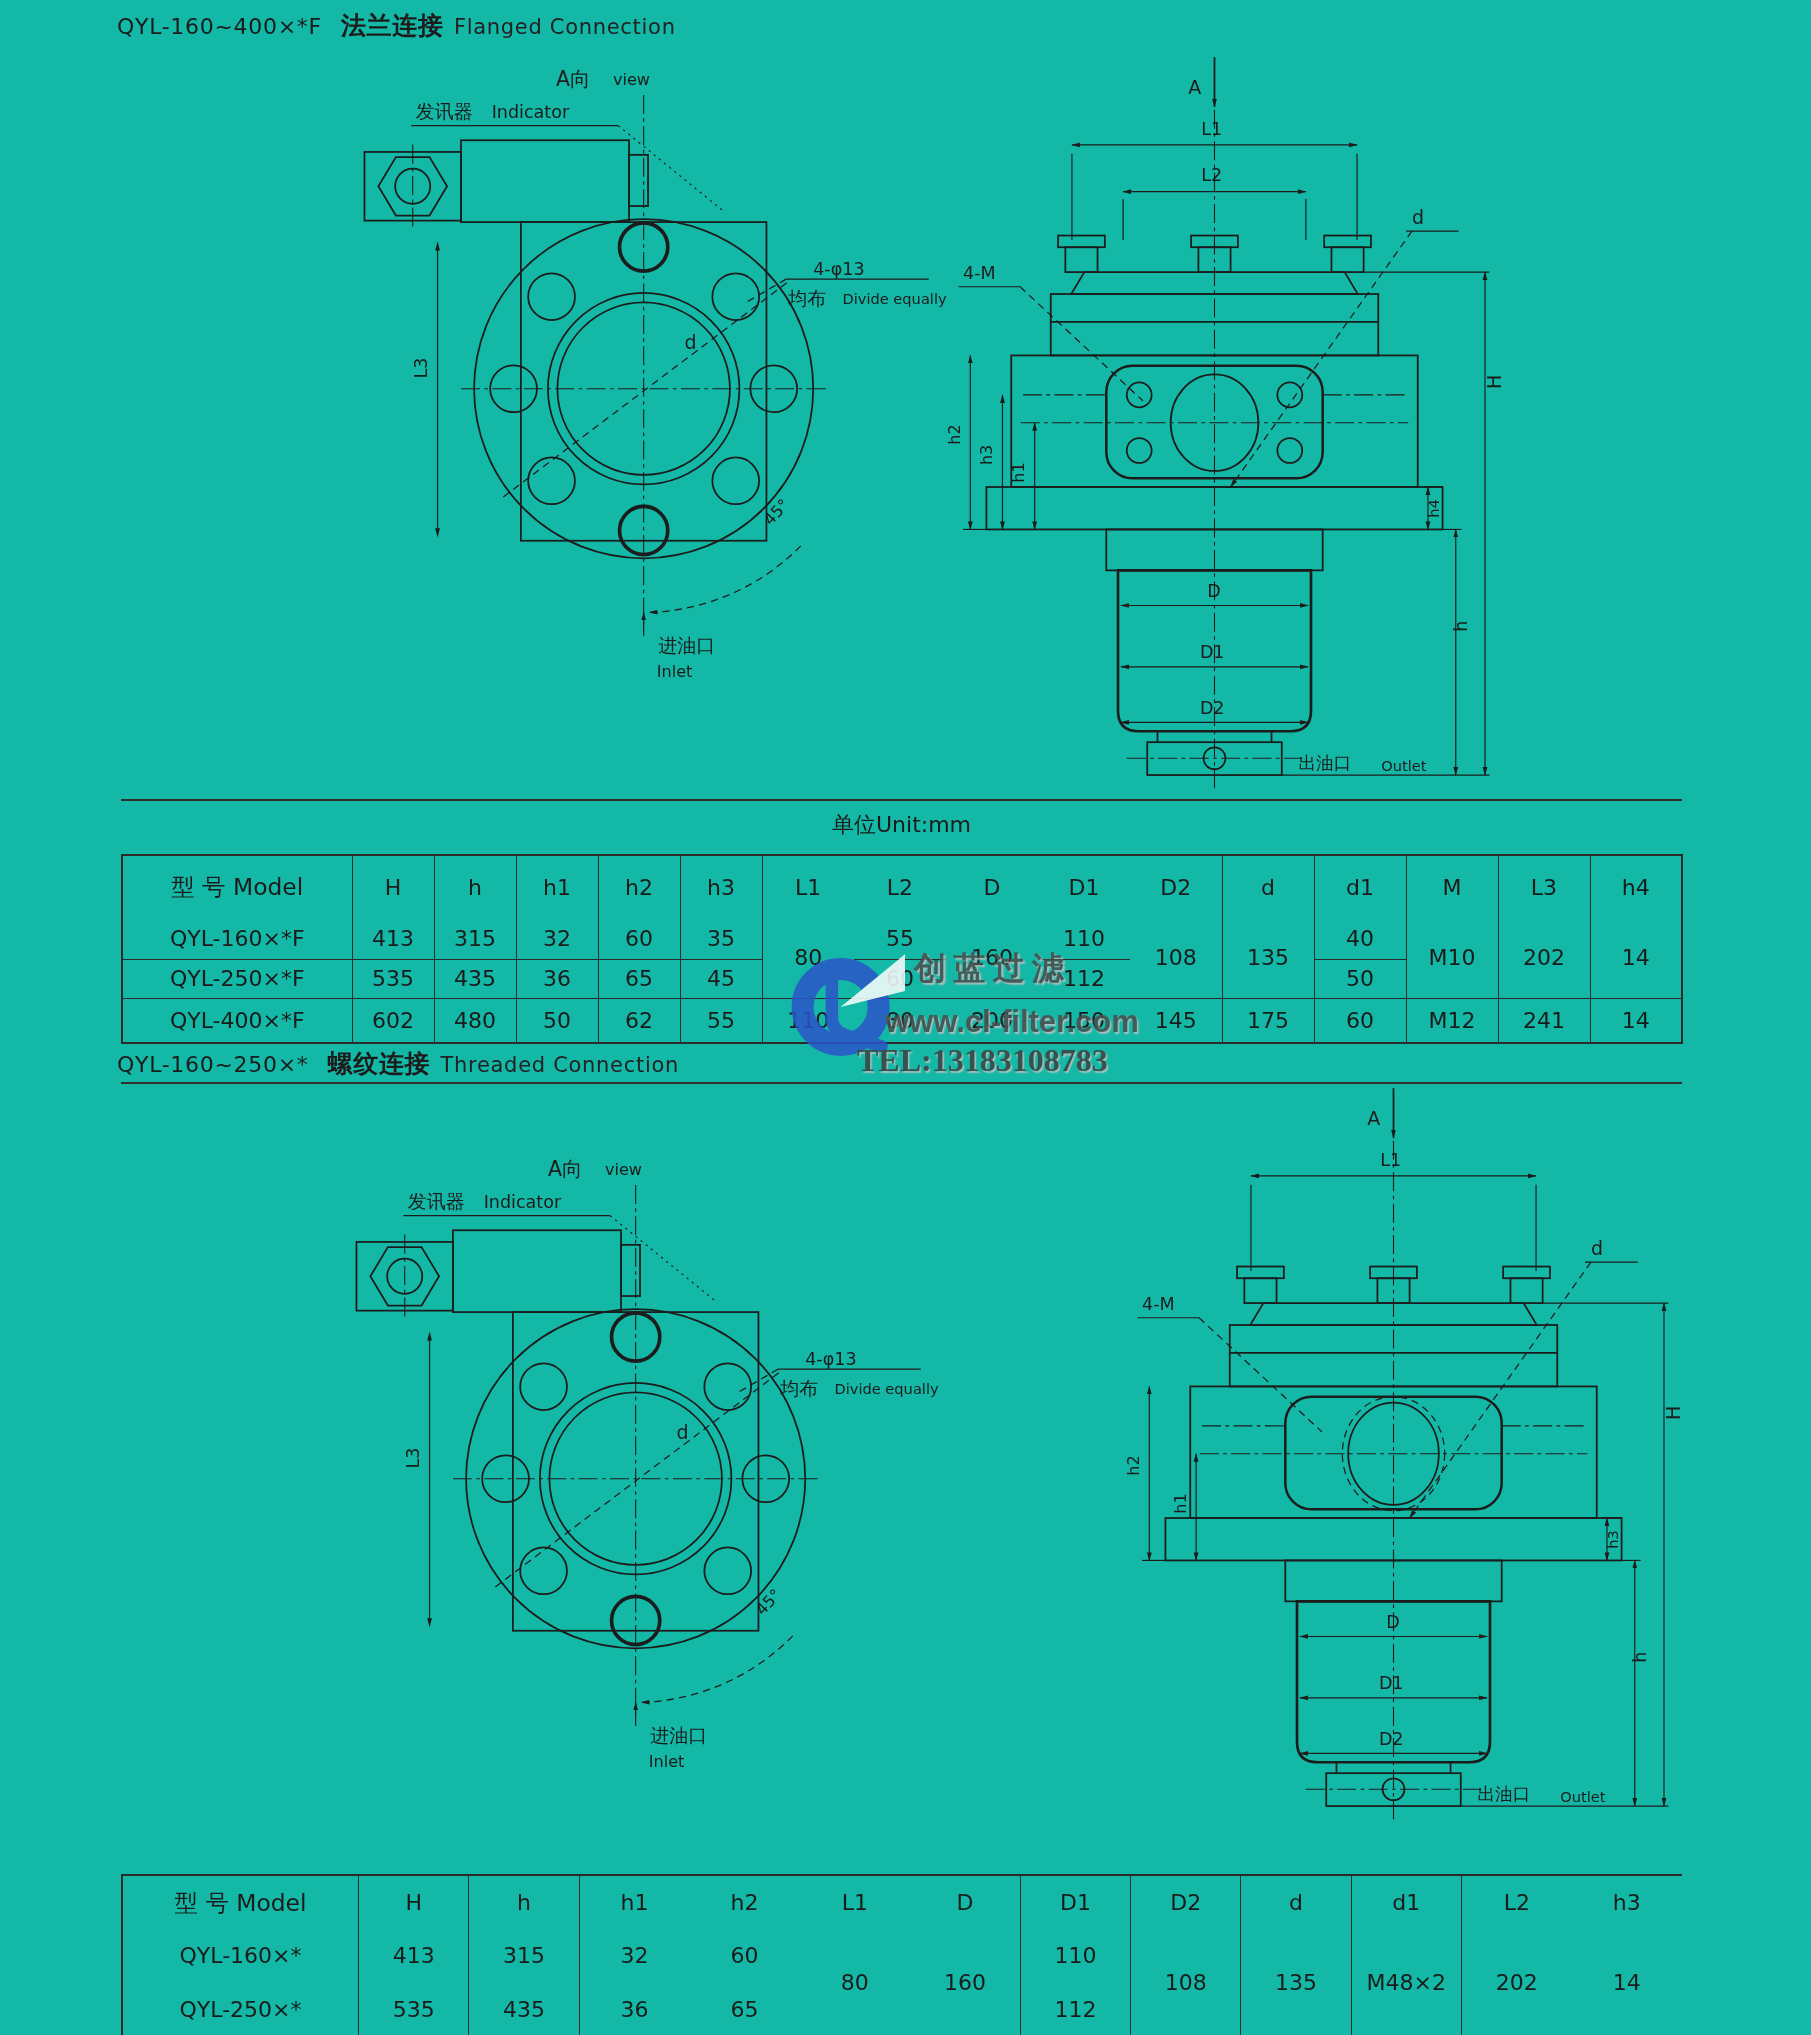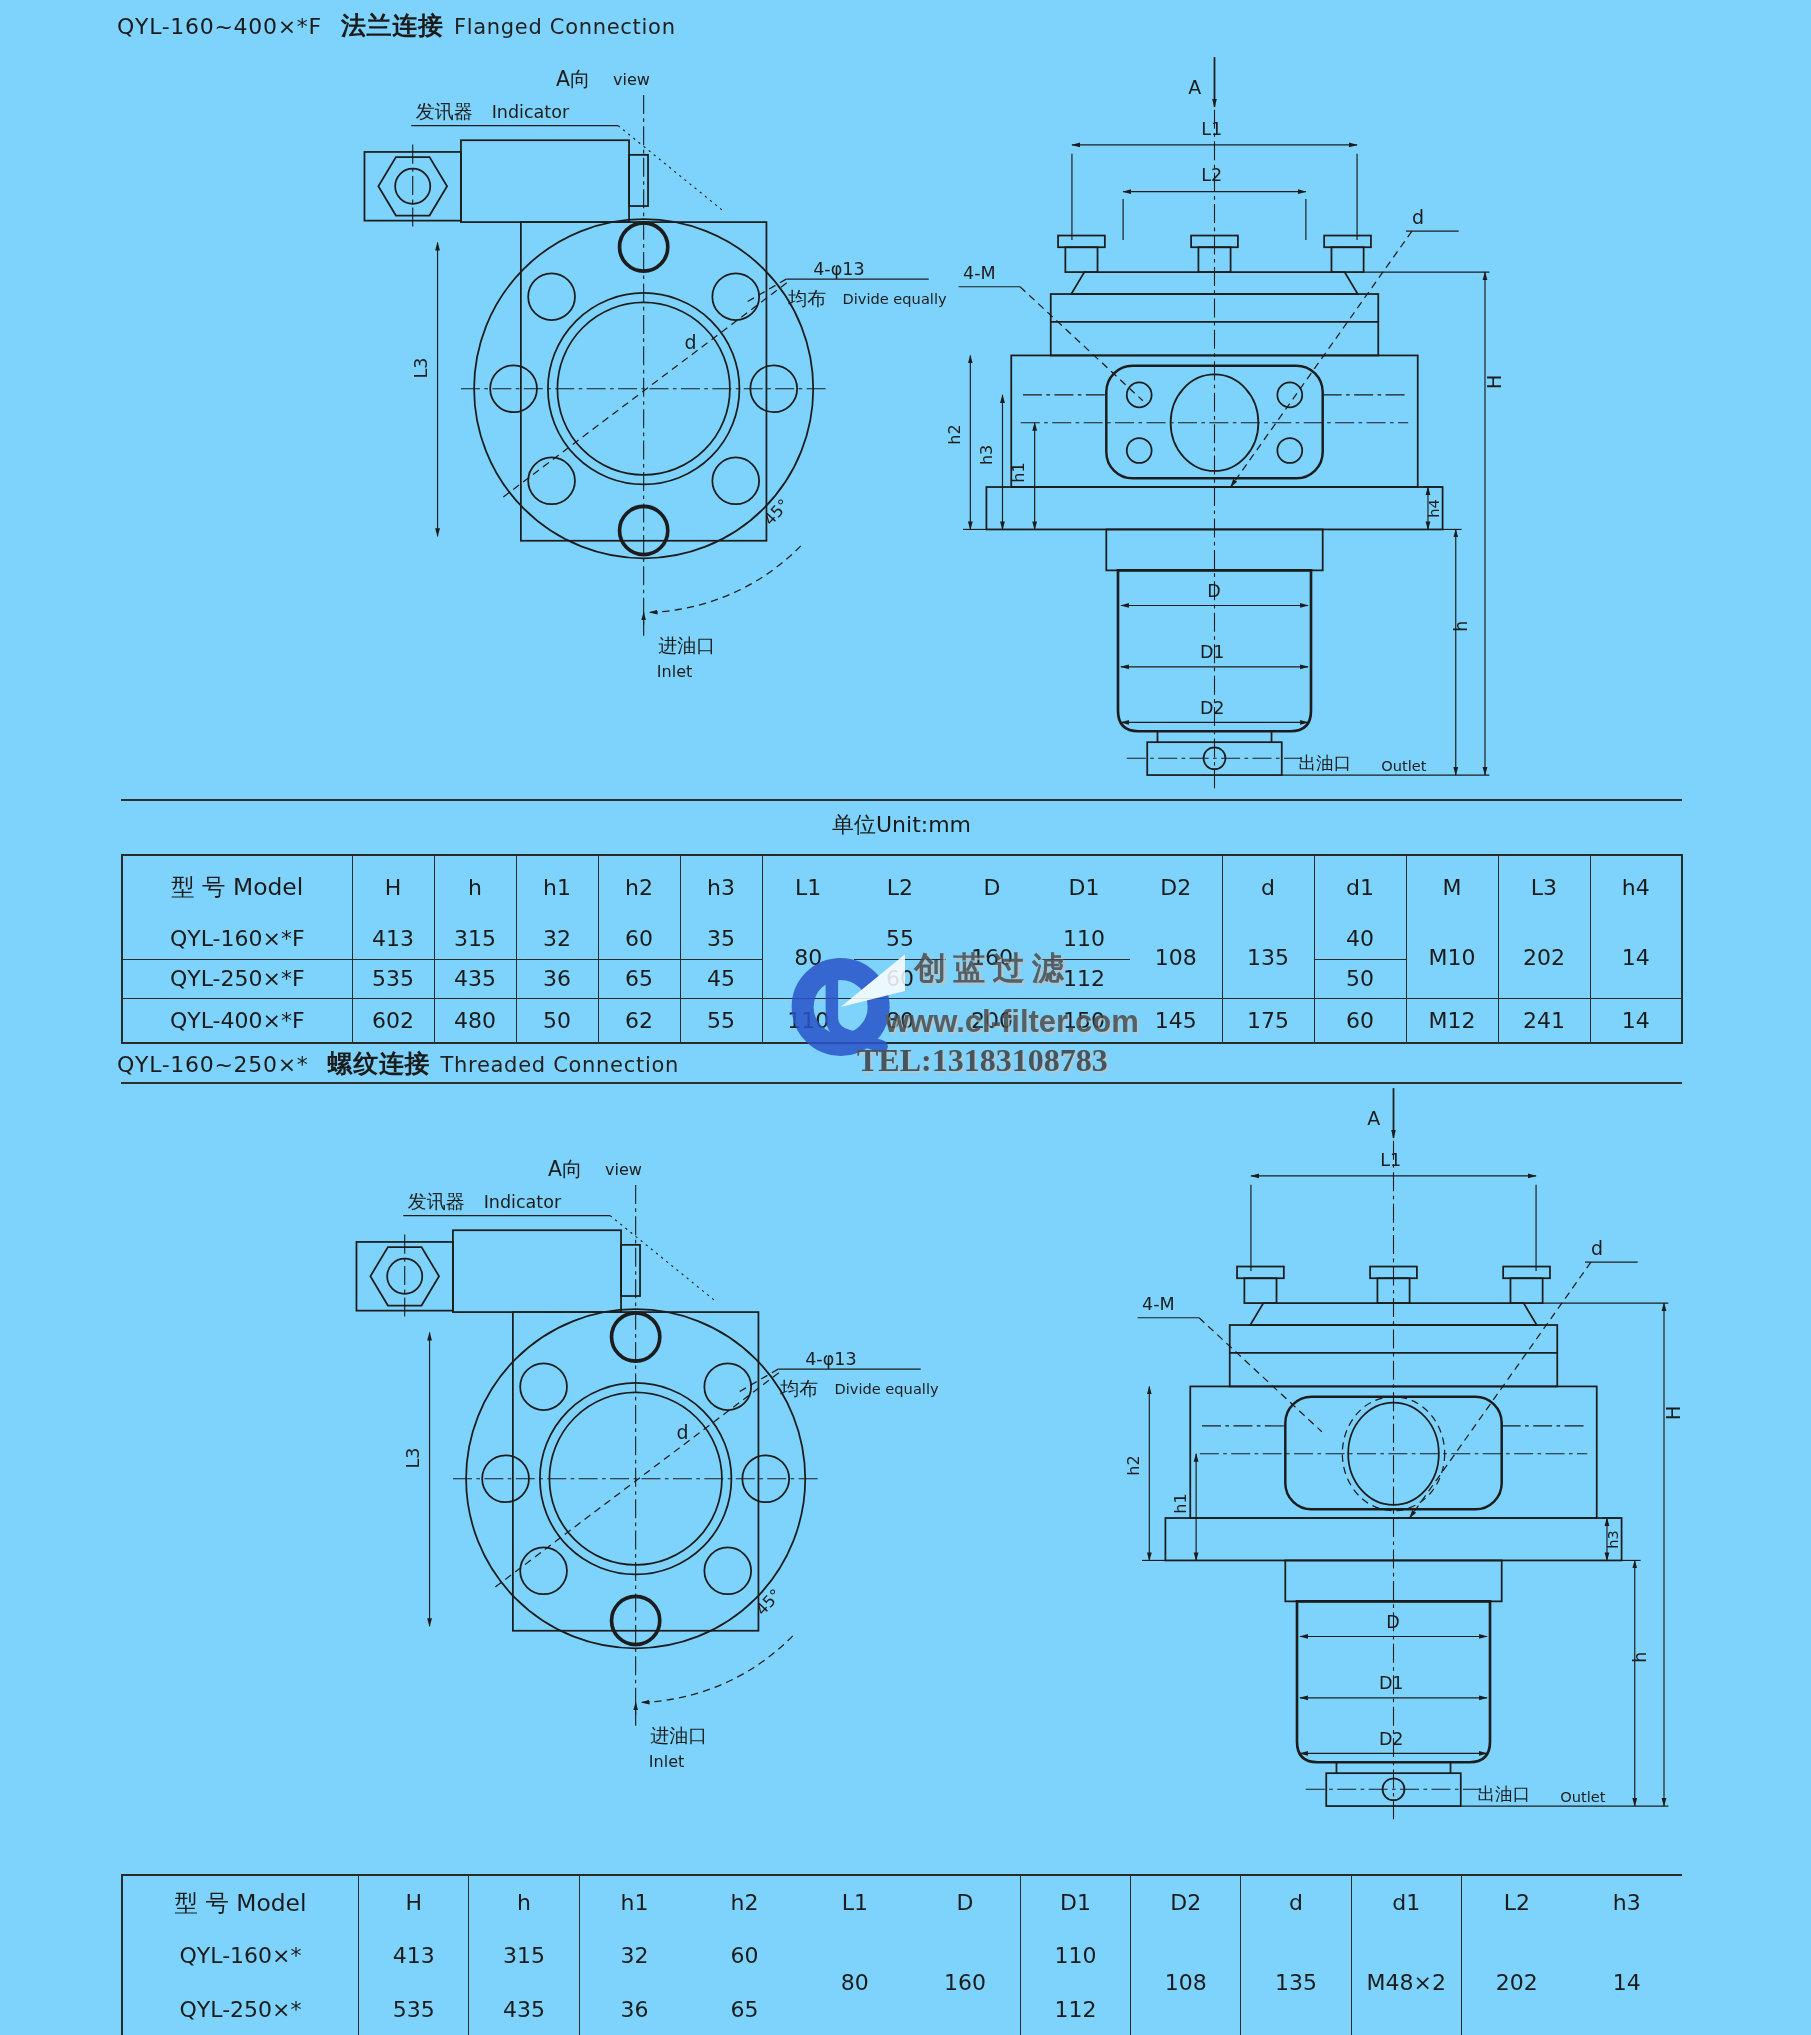--- a/index.html
+++ b/index.html
@@ -1,16 +1,16 @@
 <!DOCTYPE html>
 <html style="font-size:11.7px"><head>
 <meta charset="utf-8">
 <style>
   html,body{margin:0;padding:0;background:#e8e8e8;}
-  #page{position:relative;width:1812px;height:2035px;background:#7dd3fc;overflow:hidden;
+  #page{position:relative;width:1812px;height:2035px;background:#14b8a6;overflow:hidden;
         font-family:"DejaVu Sans",sans-serif;color:#1b1b1b;}
   .abs{position:absolute;}
   
   .sec-title{font-size:22px;letter-spacing:0.7px;white-space:nowrap;}
   .sec-title .cn{font-size:25px;font-weight:bold;margin:0 10.2px 0 19px;}
   .sec-title .en{font-size:21px;color:#222;}
   .unit-note{font-size:22px;text-align:center;white-space:nowrap;}
   .hr{background:#2f2f2f;height:1.5px;}
   
   table.spec{border-collapse:collapse;table-layout:fixed;}

